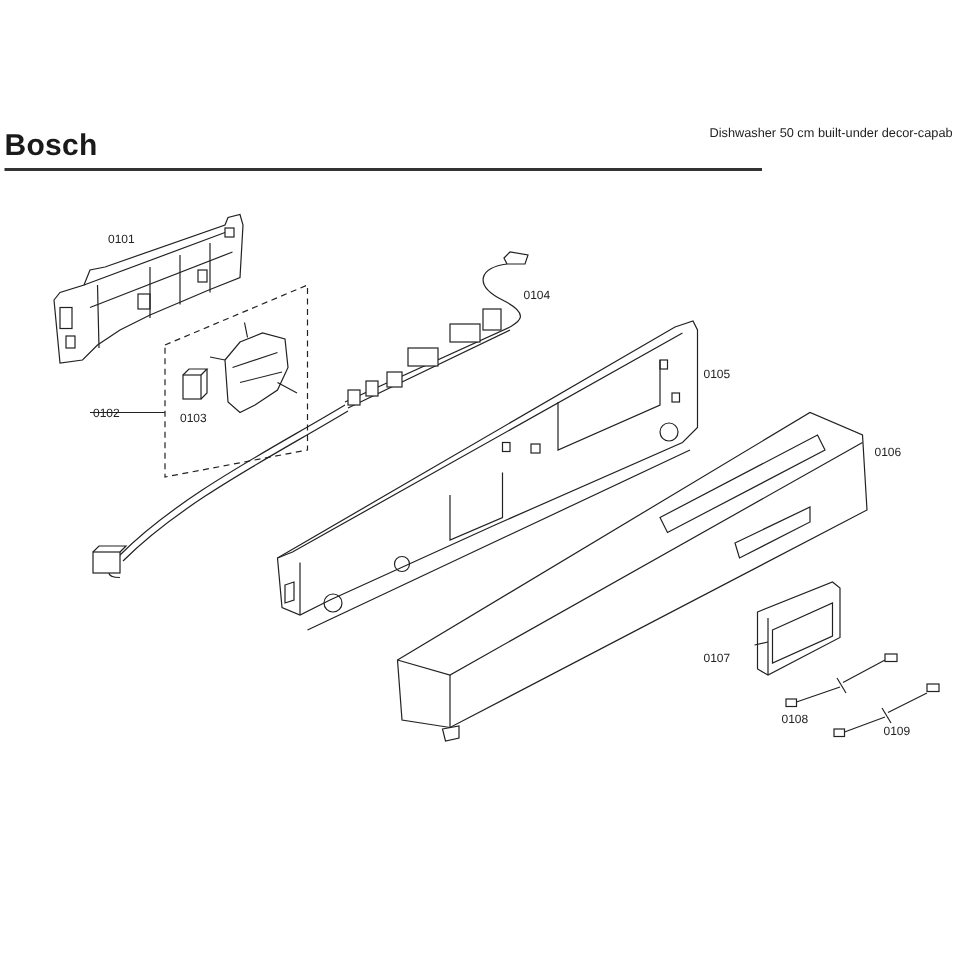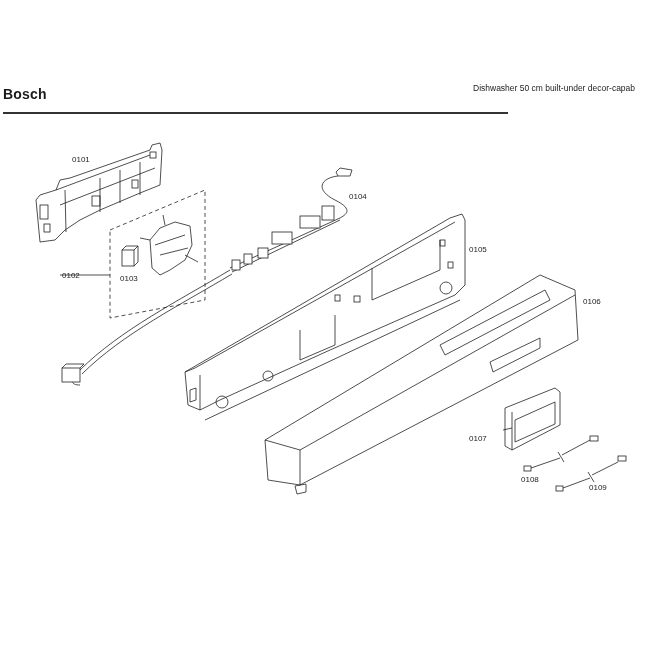--- a/index.html
+++ b/index.html
@@ -1,17 +1,17 @@
 <!DOCTYPE html>
 <html><head>
   <meta charset="utf-8">
   <style>
     html, body { margin: 0; padding: 0; background: #ffffff; }
     body { width: 650px; height: 650px; position: relative; overflow: hidden; font-family: "Liberation Sans", sans-serif; color: #111; }
-    .brand { position: absolute; left: 3px; top: 86px; font-size: 14px; font-weight: bold; color: #1a1a1a; letter-spacing: 0.2px; }
+    .brand { position: absolute; left: 3px; top: 86px; font-size: 20px; font-weight: bold; color: #1a1a1a; letter-spacing: 0.2px; }
     .subtitle { position: absolute; left: 473px; top: 82px; font-size: 8.5px; line-height: 12px; color: #222; white-space: nowrap; }
     .rule { position: absolute; left: 3px; top: 112px; width: 505px; height: 2px; background: #333; }
     svg.diagram { position: absolute; left: 0; top: 0; }
     .lbl { font-family: "Liberation Sans", sans-serif; font-size: 8px; fill: #222; }
   </style>
 </head>
 <body>
 
 <div class="brand">Bosch</div>
 <div class="subtitle">

